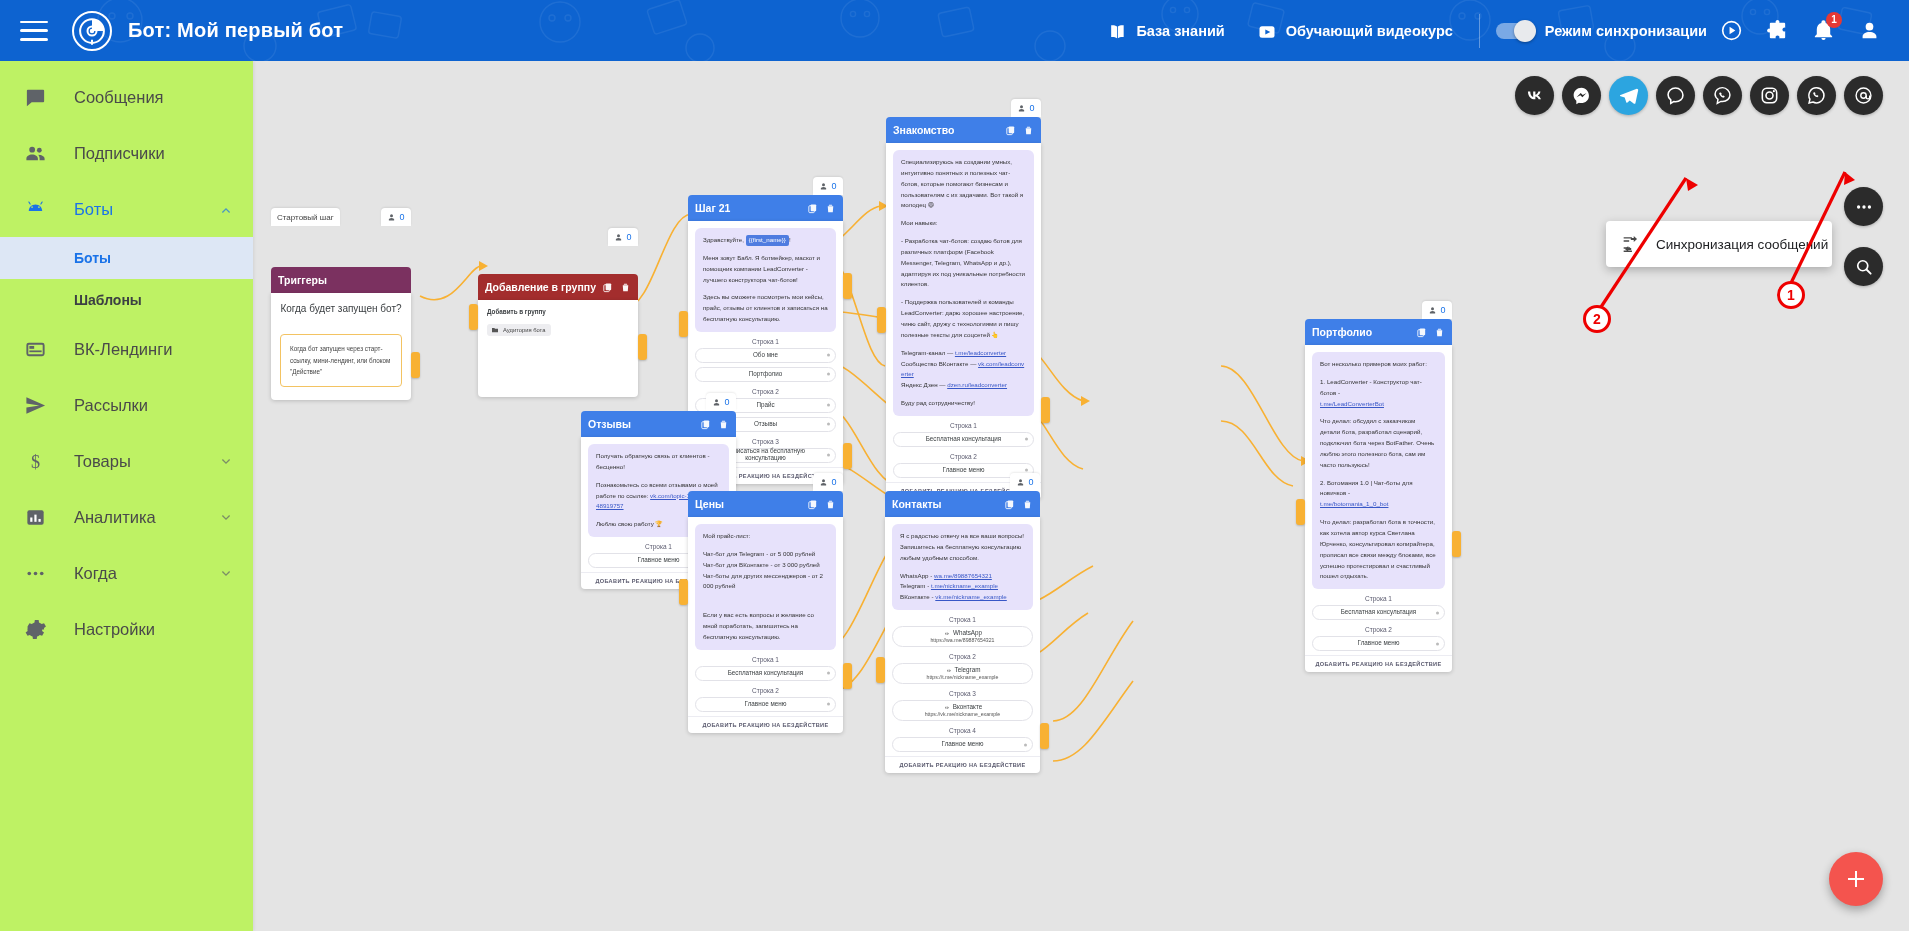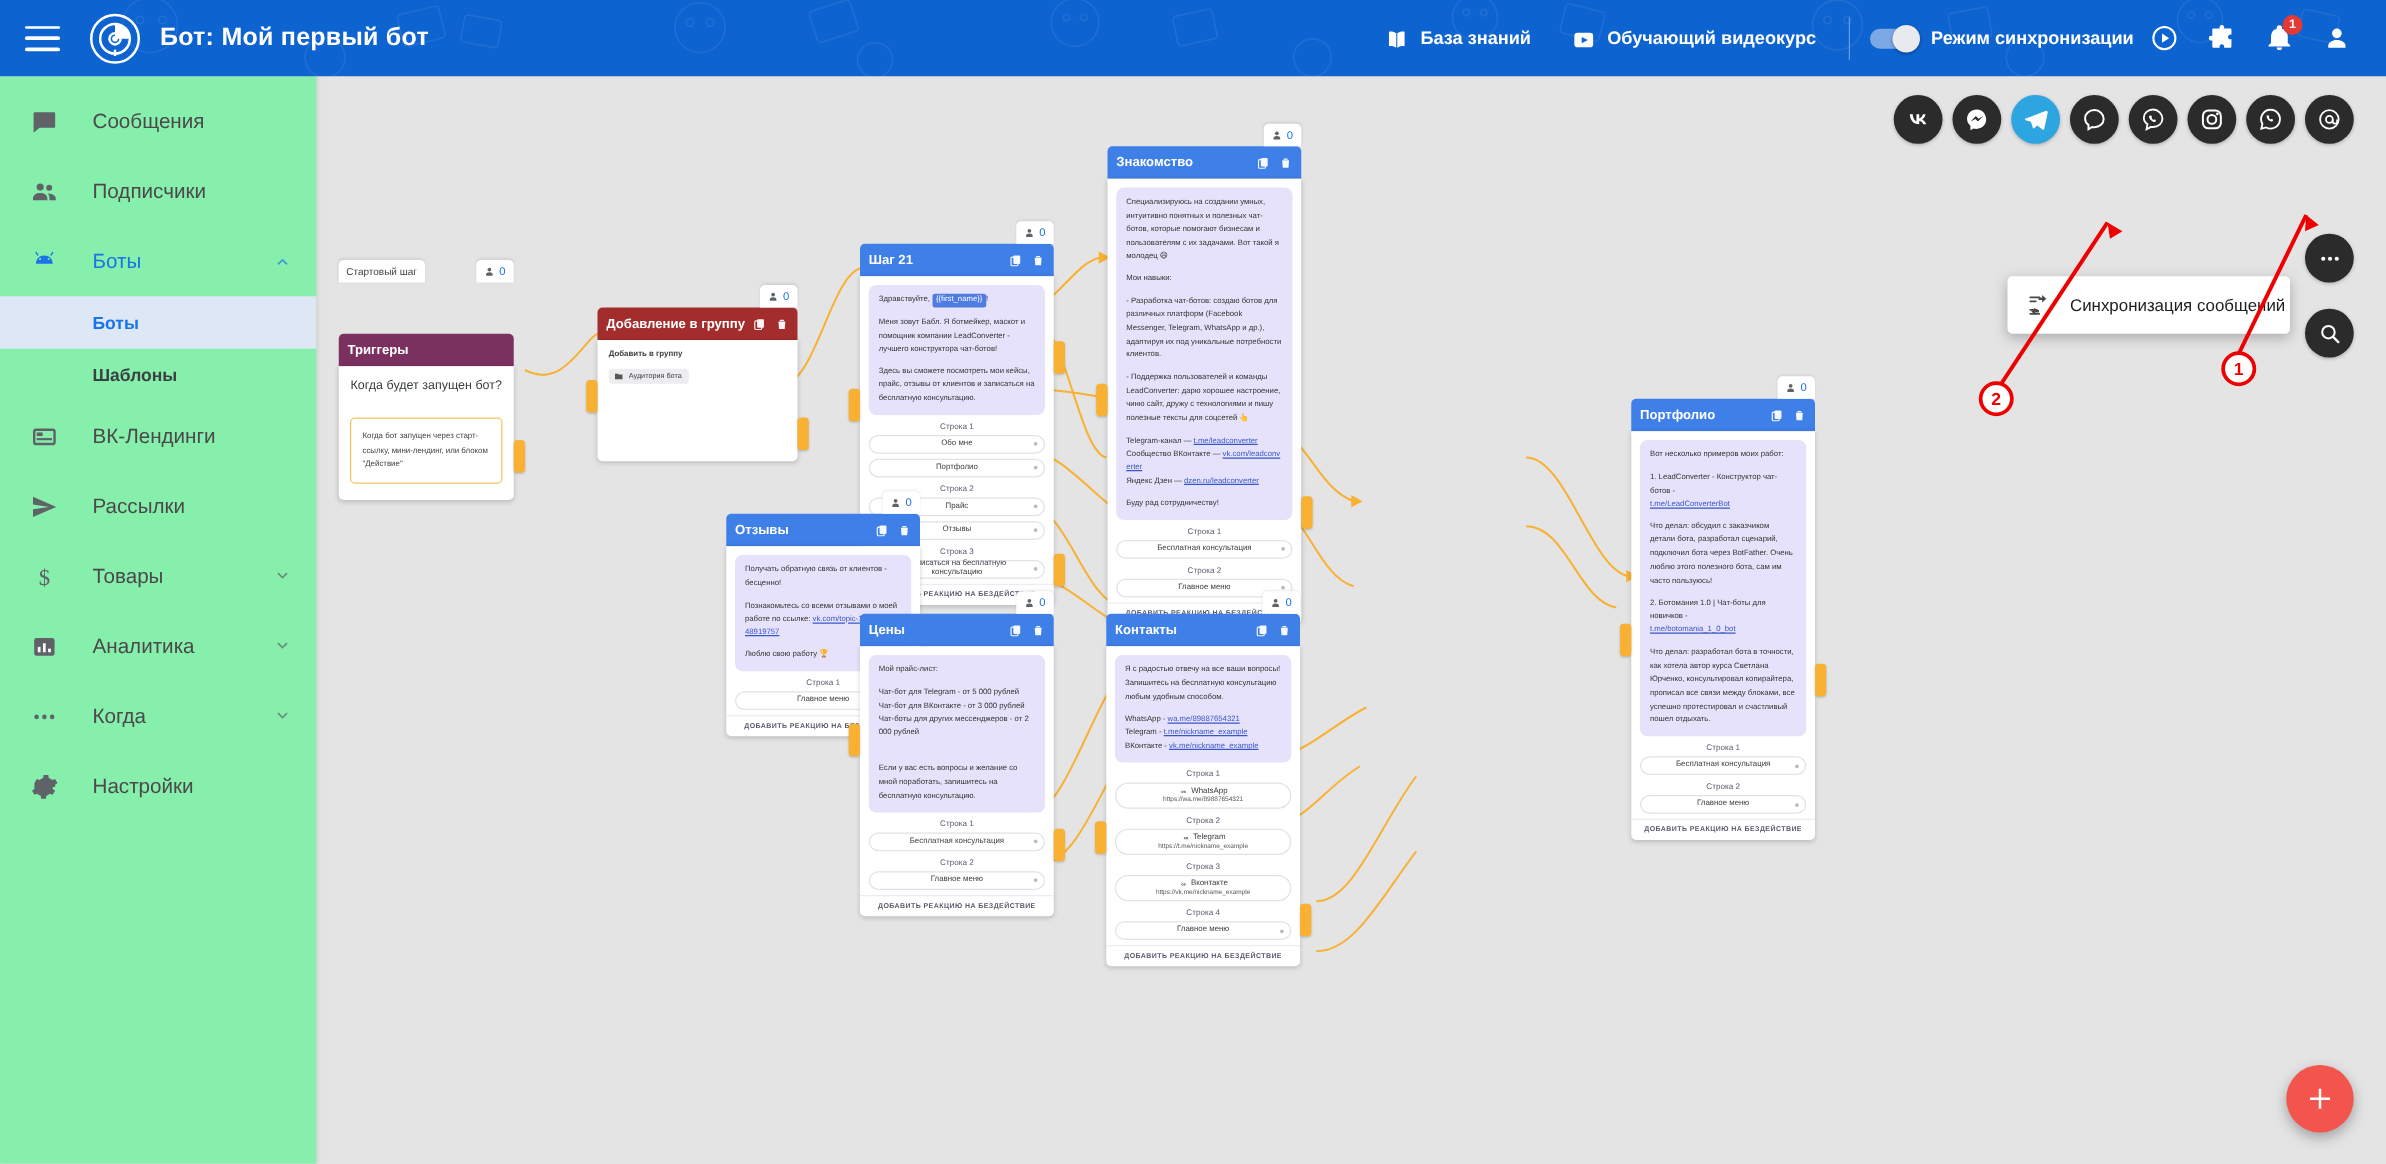--- a/index.html
+++ b/index.html
@@ -77,21 +77,21 @@
     position: absolute; top: 3px; right: 3px;
     background: #e53935; color: #fff; font-size: 10px; font-weight: bold;
     min-width: 16px; height: 16px; border-radius: 8px;
     display: flex; align-items: center; justify-content: center; padding: 0 4px;
   }
 
   
   .sidebar {
     position: absolute; top: 61px; left: 0;
     width: 253px; height: 870px;
-    background: #86efac; z-index: 50;
+    background: #bef264; z-index: 50;
     box-shadow: 1px 0 3px rgba(0,0,0,.08);
     padding-top: 8px;
   }
   .nav-item {
     display: flex; align-items: center;
     height: 56px; padding: 0 20px 0 22px;
     cursor: pointer; color: #4a4a4a; font-size: 16.5px;
     position: relative;
   }
   .nav-item.active-parent { color: #1a73e8; }
@@ -556,21 +556,21 @@
     </div>
 
     <div class="node" style="left:225px; top:185px; width:160px;">
       <div class="node-count">
         <svg viewBox="0 0 24 24">
             <circle cx="12" cy="7" r="4"></circle>
             <path d="M12 13c-4 0-7 2-7 4.5V20h14v-2.5C19 15 16 13 12 13z"></path>
           </svg>
         <span>0</span>
       </div>
-      <div class="node-head" style="background:#a32d2d;">
+      <div class="node-head" style="background:#a32d2d;margin-top:28px;">
         <span class="ttl">Добавление в группу</span>
         <span class="acts">
           <svg viewBox="0 0 24 24">
               <rect x="8" y="3" width="12" height="15" rx="2"></rect>
               <rect x="4" y="6" width="12" height="15" rx="2" fill="none" stroke="#fff" stroke-width="2"></rect>
             </svg>
           <svg viewBox="0 0 24 24">
               <path d="M6 7h12l-1 13H7zM9 4h6l1 2H8z"></path>
             </svg>
         </span>

